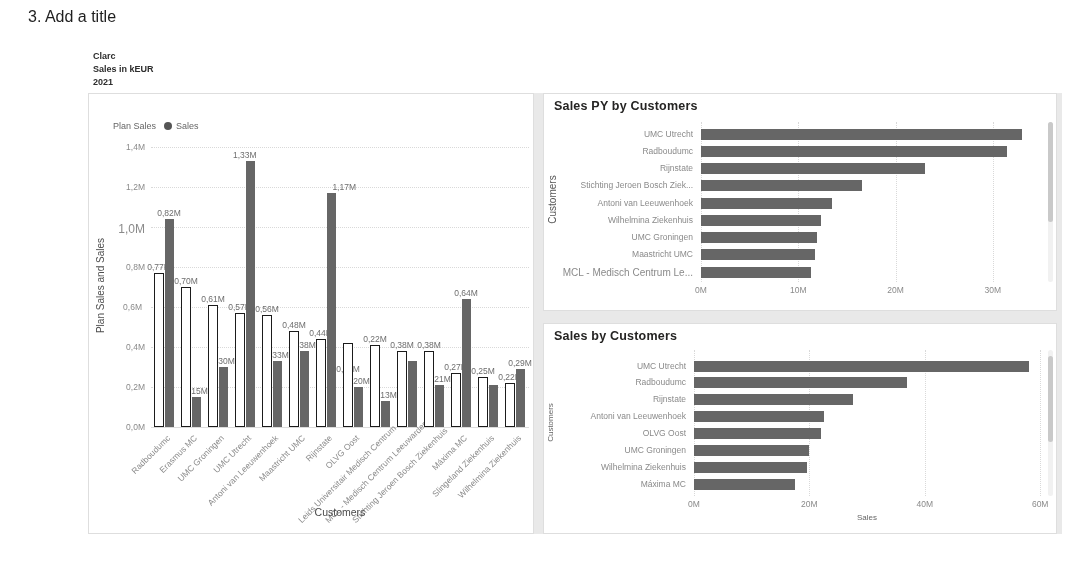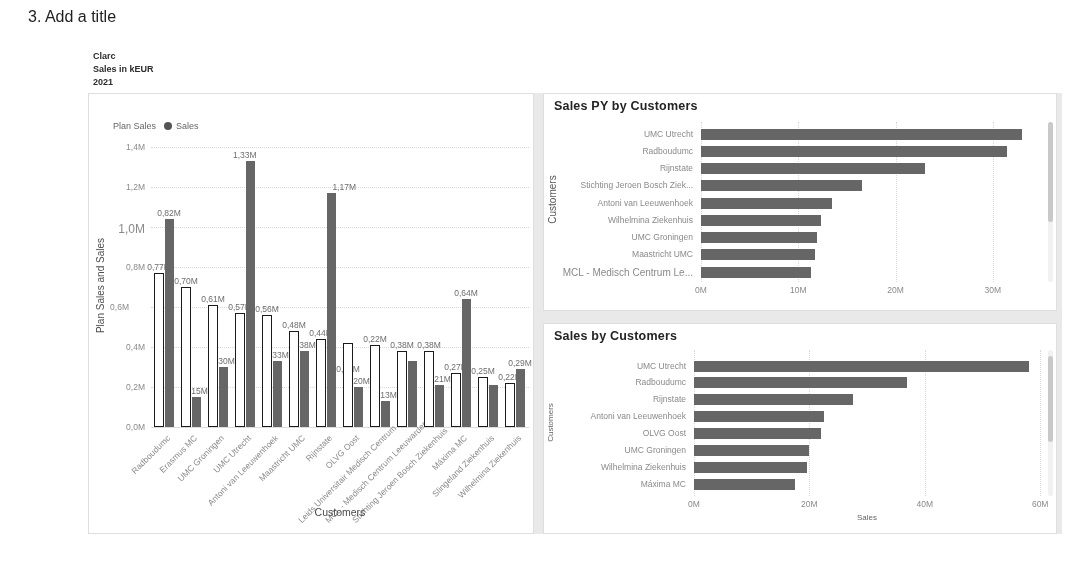--- a/index.html
+++ b/index.html
@@ -63,21 +63,21 @@
     </div>
     <div class="vlab" id="ylab-main">Plan Sales and Sales</div>
     <div class="plot" id="plot-main">
         <div style="position: absolute; left: 62px; top: 333px; width: 378px; height: 0px; border-top: 1px solid rgb(220, 220, 220); z-index: 0;"></div>
         <div style="position: absolute; left: 16px; top: 328px; width: 40px; text-align: right; font-size: 8.5px; color: rgb(138, 138, 138); z-index: 0;">0,0M</div>
         <div style="position: absolute; left: 62px; top: 293px; width: 378px; height: 0px; border-top: 1px dotted rgb(217, 217, 217); z-index: 0;"></div>
         <div style="position: absolute; left: 16px; top: 288px; width: 40px; text-align: right; font-size: 8.5px; color: rgb(138, 138, 138); z-index: 0;">0,2M</div>
         <div style="position: absolute; left: 62px; top: 253px; width: 378px; height: 0px; border-top: 1px dotted rgb(217, 217, 217); z-index: 0;"></div>
         <div style="position: absolute; left: 16px; top: 248px; width: 40px; text-align: right; font-size: 8.5px; color: rgb(138, 138, 138); z-index: 0;">0,4M</div>
         <div style="position: absolute; left: 62px; top: 213px; width: 378px; height: 0px; border-top: 1px dotted rgb(217, 217, 217); z-index: 0;"></div>
-        <div style="position: absolute; left: 16px; top: 208px; width: 24px; text-align: right; font-size: 8.5px; color: rgb(138, 138, 138); z-index: 0;">0,6M</div>
+        <div style="position: absolute; left: 16px; top: 208px; width: 37px; text-align: right; font-size: 8.5px; color: rgb(138, 138, 138); z-index: 0;">0,6M</div>
         <div style="position: absolute; left: 62px; top: 173px; width: 378px; height: 0px; border-top: 1px dotted rgb(217, 217, 217); z-index: 0;"></div>
         <div style="position: absolute; left: 16px; top: 168px; width: 40px; text-align: right; font-size: 8.5px; color: rgb(138, 138, 138); z-index: 0;">0,8M</div>
         <div style="position: absolute; left: 62px; top: 133px; width: 378px; height: 0px; border-top: 1px dotted rgb(217, 217, 217); z-index: 0;"></div>
         <div style="position: absolute; left: 16px; top: 128px; width: 40px; text-align: right; font-size: 12px; color: rgb(138, 138, 138); z-index: 0;">1,0M</div>
         <div style="position: absolute; left: 62px; top: 93px; width: 378px; height: 0px; border-top: 1px dotted rgb(217, 217, 217); z-index: 0;"></div>
         <div style="position: absolute; left: 16px; top: 88px; width: 40px; text-align: right; font-size: 8.5px; color: rgb(138, 138, 138); z-index: 0;">1,2M</div>
         <div style="position: absolute; left: 62px; top: 53px; width: 378px; height: 0px; border-top: 1px dotted rgb(217, 217, 217); z-index: 0;"></div>
         <div style="position: absolute; left: 16px; top: 48px; width: 40px; text-align: right; font-size: 8.5px; color: rgb(138, 138, 138); z-index: 0;">1,4M</div>
         <div style="position: absolute; left: 55px; top: 114px; width: 50px; text-align: center; font-size: 8.5px; color: rgb(110, 110, 110); white-space: nowrap; z-index: 1;">0,82M</div>
         <div style="position: absolute; left: 45px; top: 168px; width: 50px; text-align: center; font-size: 8.5px; color: rgb(110, 110, 110); white-space: nowrap; z-index: 1;">0,77M</div>

